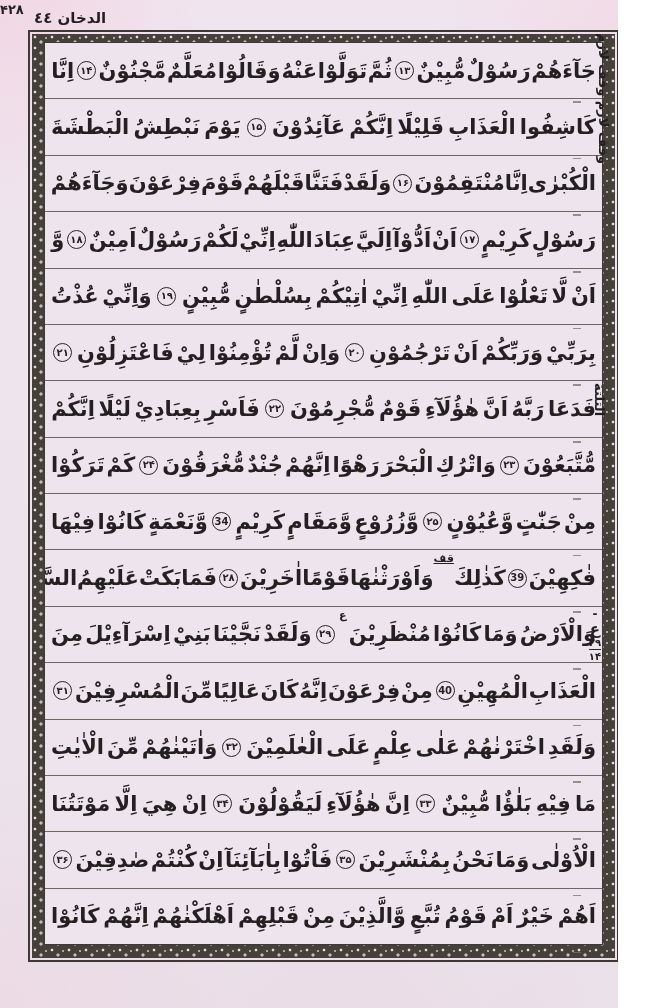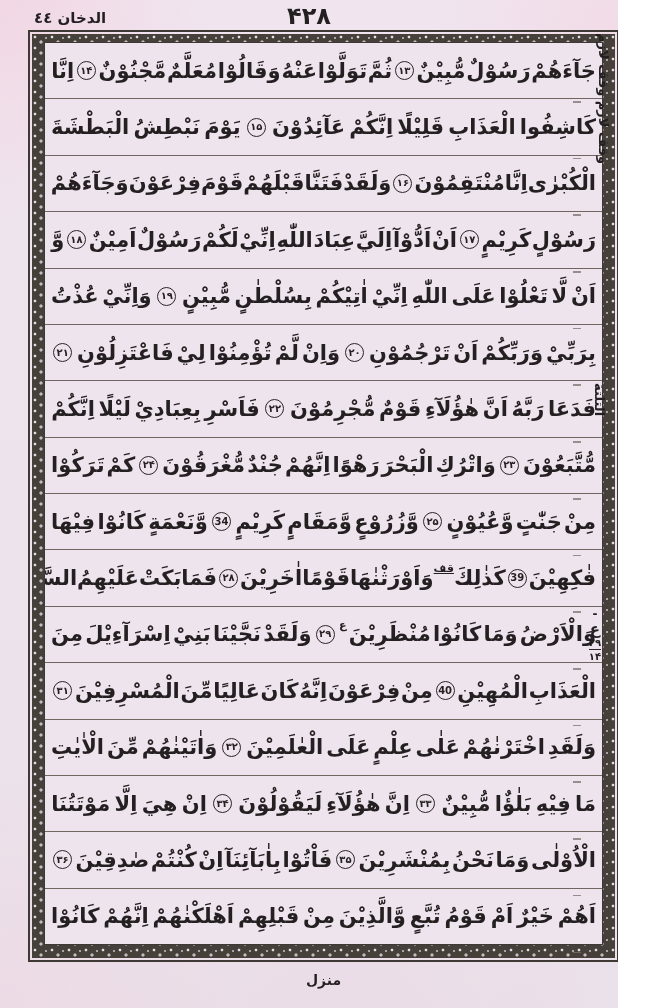--- a/index.html
+++ b/index.html
@@ -11,21 +11,21 @@
     font-family:"DejaVu Sans", sans-serif;
     background:
       radial-gradient(circle at 0% 0%, rgba(243,203,219,.55), transparent 18%),
       radial-gradient(circle at 100% 2%, rgba(243,205,220,.40), transparent 16%),
       radial-gradient(circle at 0% 100%, rgba(240,206,220,.35), transparent 20%),
       radial-gradient(circle at 55% 104%, rgba(236,208,221,.30), transparent 28%),
       linear-gradient(180deg,#f0e5ef 0%, #ece3ec 45%, #eae1ea 100%);
   }
   
   .header-surah{position:absolute;top:9px;left:34px;font-size:15px;font-weight:bold;}
-  .header-page-number{position:absolute;top:2px;left:0;width:100%;text-align:center;font-size:24px;font-weight:bold;letter-spacing:2px;}
+  .header-page-number{position:absolute;top:2px;left:0;width:100%;font-size:13px;font-weight:bold;letter-spacing:2px;}
   .header-juz{position:absolute;top:10px;right:40px;font-size:15px;font-weight:bold;margin-top:48px;}
   
   .frame{
     position:absolute;left:28px;top:30px;width:591px;height:932px;
     box-sizing:border-box;border:2px solid #3f3935;padding:2px;
   }
   .band{
     height:100%;box-sizing:border-box;
     padding:8px 12px 13px 12px;
     background-color:#46403b;
@@ -54,21 +54,21 @@
   .text-line:last-child{border-bottom:none;}
   .word{flex:0 1 auto;}
   .verse-marker{
     flex:0 0 auto;
     width:19px;height:19px;box-sizing:border-box;
     border:1.6px solid #2b2527;border-radius:50%;
     display:flex;align-items:center;justify-content:center;
     font-size:10px;font-weight:bold;line-height:1;
     margin:0 2px;
   }
-  .waqf-sign{flex:0 0 auto;font-size:11px;align-self:flex-start;margin-top:13px;line-height:1;text-decoration:underline;}
+  .waqf-sign{flex:0 0 auto;font-size:11px;align-self:flex-start;margin-top:3px;line-height:1;text-decoration:underline;}
   
   .edge-ticks{
     position:absolute;right:37px;top:46px;width:8px;height:912px;
     background:repeating-linear-gradient(180deg, transparent 0px, transparent 55px, #7b706d 55px, #7b706d 56.7px);
     opacity:.75;
   }
   .waqf-note{
     position:absolute;top:33px;right:7px;
     writing-mode:vertical-rl;
     font-size:13px;font-weight:bold;letter-spacing:1px;
@@ -326,15 +326,14 @@
   <div class="waqf-note">وقف لازم وقف لازم</div>
   <div class="hizb-note">الثلثة</div>
 
   <div class="ruku-marker">
     <span class="ruku-dash">-</span>
     <span class="ruku-letter">ع</span>
     <span class="ruku-upper">۲۹</span>
     <span class="ruku-lower">۱۴</span>
   </div>
 
-  <div class="catchword">منزل</div>
 
 </div>
 
 </body></html>

